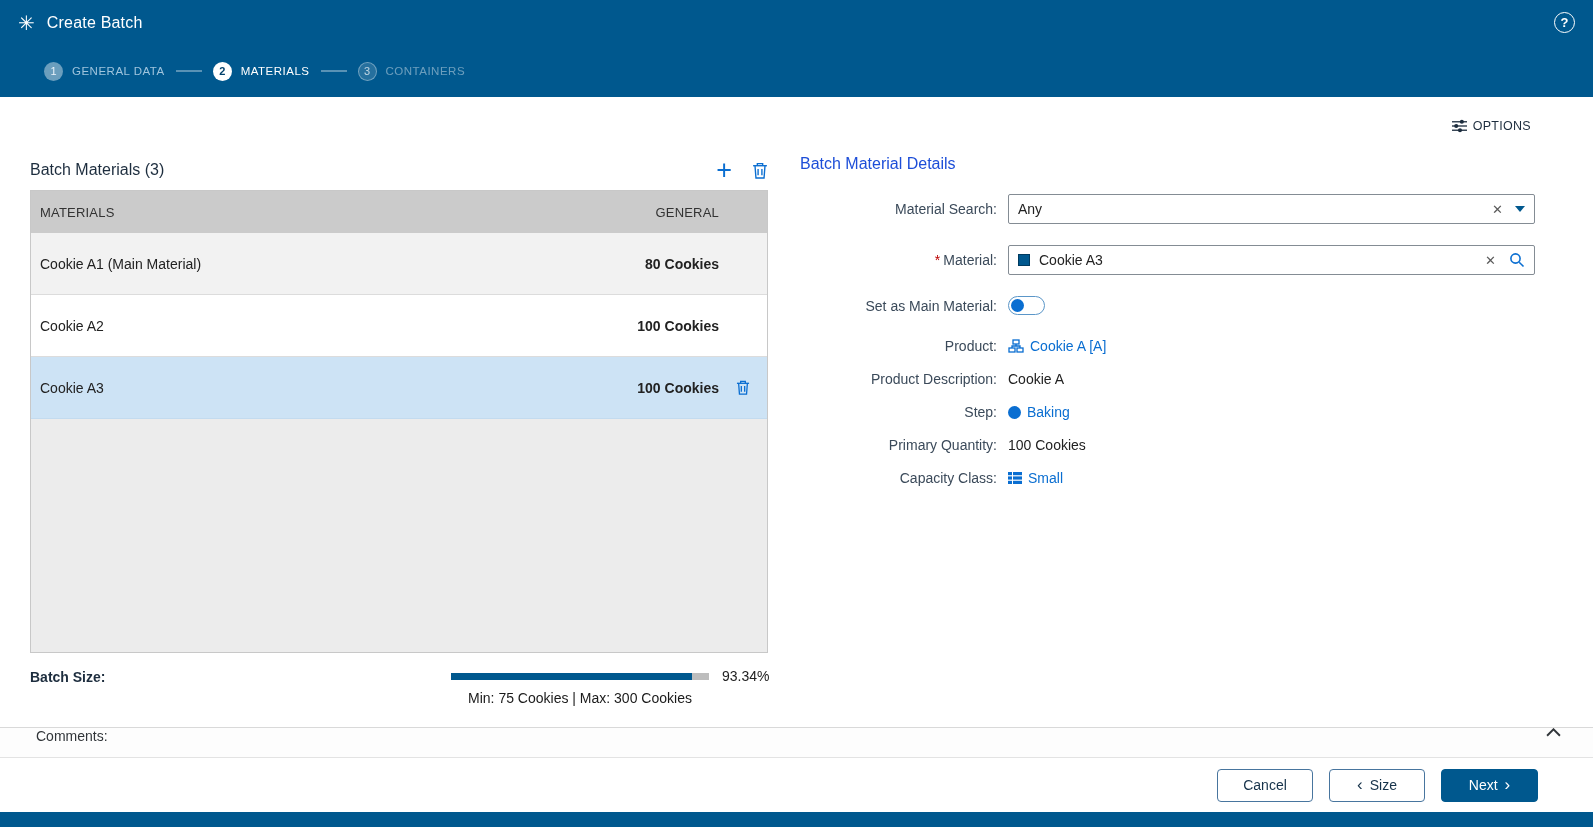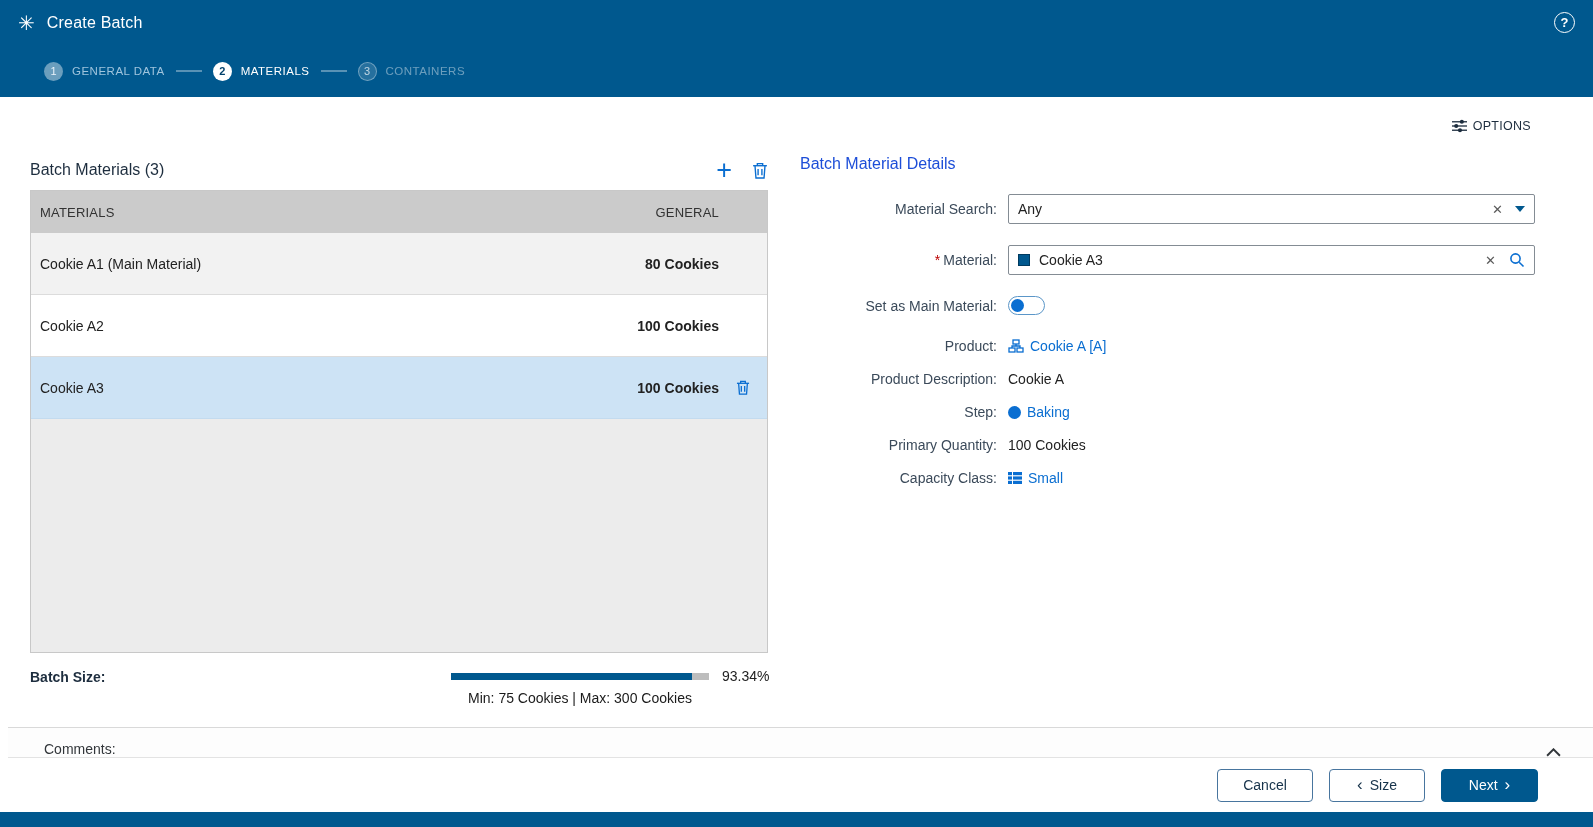--- a/index.html
+++ b/index.html
@@ -127,23 +127,23 @@
     position:absolute; left:2px; top:2px; width:13px; height:13px;
     border-radius:50%; background:#0A6ED1;
   }
 
   .val-link { color:#0A6ED1; font-size:14px; cursor:pointer; display:flex; align-items:center; gap:6px; }
   .val-text { font-size:14px; color:#222; }
   .step-dot { width:13px; height:13px; border-radius:50%; background:#0A6ED1; display:inline-block; flex-shrink:0; }
 
   
   .comments {
-    position:absolute; left:8px; right:0; top:727px; height:31px;
+    position:absolute; left:0; right:0; top:727px; height:31px;
     border-top:1px solid #d9d9d9; border-bottom:1px solid #e3e3e3;
-    display:flex; align-items:flex-end; padding:0 32px 0 36px;
+    display:flex; align-items:flex-start; padding:0 32px 0 36px;
     font-size:14px; color:#32363a; background:#fdfdfd;
   }
   .collapse-btn { margin-left:auto; cursor:pointer; display:flex; align-items:center; }
 
   
   .actions {
     position:absolute; left:0; right:0; top:758px; height:54px;
     display:flex; align-items:center; justify-content:flex-end;
     padding-right:55px; gap:16px; background:#fff;
   }

